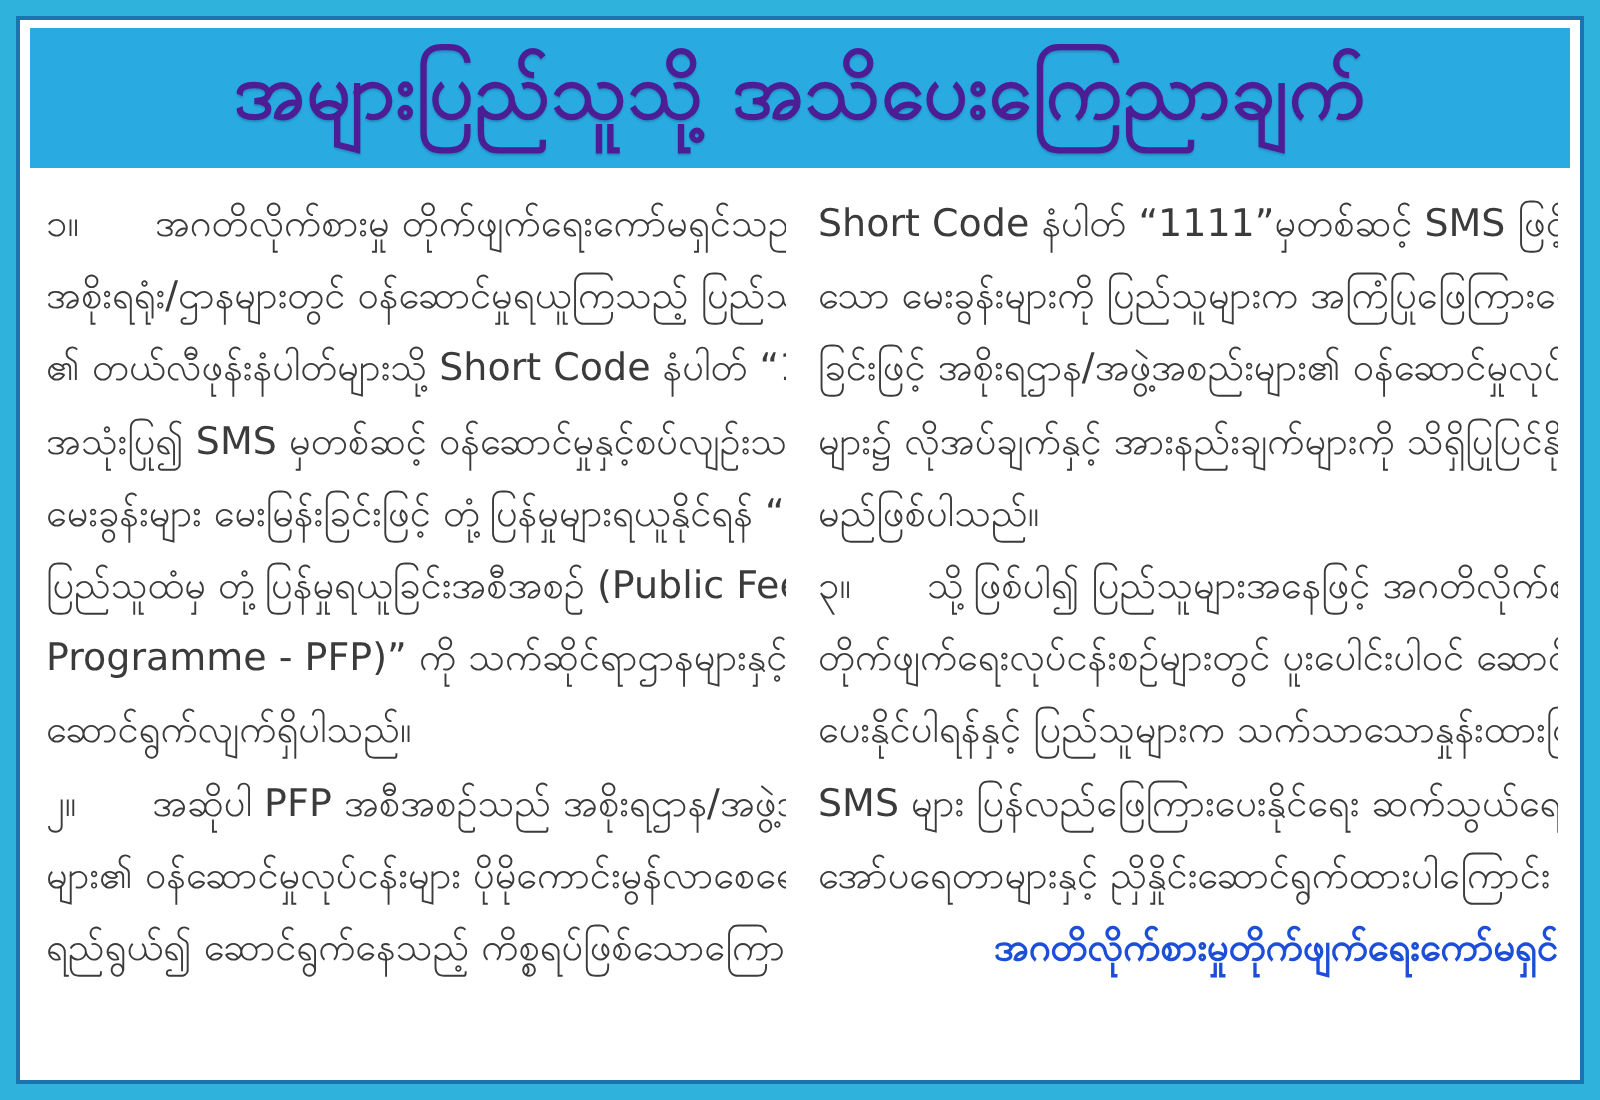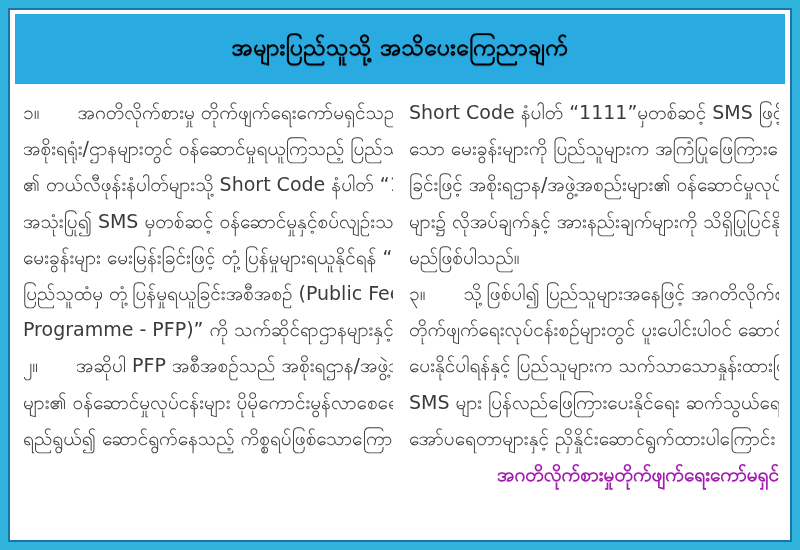--- a/index.html
+++ b/index.html
@@ -25,22 +25,22 @@
     padding: 4px 5px 0 5px;
   }
   .title-banner {
     height: 70px;
     background: #29abe2;
     display: flex;
     align-items: center;
     justify-content: center;
   }
   .doc-title {
-    color: #000000;
-    font-size: 23px;
+    color: #4c1d95;
+    font-size: 39px;
     font-weight: bold;
     letter-spacing: 0.5px;
     text-shadow: 0 1px 1px rgba(0,60,90,0.25);
     white-space: nowrap;
   }
   .body-area {
     display: flex;
     gap: 16px;
     padding: 10px 6px 0 8px;
   }
@@ -60,21 +60,21 @@
     white-space: nowrap;
   }
   .text-line.para-end {
     text-align: right;
     text-align-last: left;
   }
   .text-line.signature {
     text-align: right;
     text-align-last: right;
     font-weight: bold;
-    color: #a21caf;
+    color: #1d4ed8;
   }
 </style>
 </head>
 <body>
 
 <div class="page">
   <div class="page-inner">
 
     <div class="title-banner">
       <div class="doc-title">အများပြည်သူသို့ အသိပေးကြေညာချက်</div>
@@ -83,20 +83,21 @@
     <div class="body-area">
 
       <div class="text-column">
         <div class="text-line">၁။  အဂတိလိုက်စားမှု တိုက်ဖျက်ရေးကော်မရှင်သည်</div>
         <div class="text-line">အစိုးရရုံး/ဌာနများတွင် ဝန်ဆောင်မှုရယူကြသည့် ပြည်သူများ</div>
         <div class="text-line">၏ တယ်လီဖုန်းနံပါတ်များသို့ Short Code နံပါတ် “1111”</div>
         <div class="text-line">အသုံးပြု၍ SMS မှတစ်ဆင့် ဝန်ဆောင်မှုနှင့်စပ်လျဉ်းသည့်</div>
         <div class="text-line">မေးခွန်းများ မေးမြန်းခြင်းဖြင့် တုံ့ပြန်မှုများရယူနိုင်ရန် “အများ</div>
         <div class="text-line">ပြည်သူထံမှ တုံ့ပြန်မှုရယူခြင်းအစီအစဉ် (Public Feedback</div>
         <div class="text-line">Programme - PFP)” ကို သက်ဆိုင်ရာဌာနများနှင့် ပူးပေါင်း</div>
+        <div class="text-line para-end">ဆောင်ရွက်လျက်ရှိပါသည်။</div>
         <div class="text-line">၂။  အဆိုပါ PFP အစီအစဉ်သည် အစိုးရဌာန/အဖွဲ့အစည်း</div>
         <div class="text-line">များ၏ ဝန်ဆောင်မှုလုပ်ငန်းများ ပိုမိုကောင်းမွန်လာစေရေးနှင့်</div>
         <div class="text-line">ရည်ရွယ်၍ ဆောင်ရွက်နေသည့် ကိစ္စရပ်ဖြစ်သောကြောင့်</div>
       </div>
 
       <div class="text-column">
         <div class="text-line">Short Code နံပါတ် “1111”မှတစ်ဆင့် SMS ဖြင့် ပေးပို့မေးမြန်း</div>
         <div class="text-line">သော မေးခွန်းများကို ပြည်သူများက အကြံပြုဖြေကြားပေး</div>
         <div class="text-line">ခြင်းဖြင့် အစိုးရဌာန/အဖွဲ့အစည်းများ၏ ဝန်ဆောင်မှုလုပ်ငန်း</div>
         <div class="text-line">များ၌ လိုအပ်ချက်နှင့် အားနည်းချက်များကို သိရှိပြုပြင်နိုင်</div>

